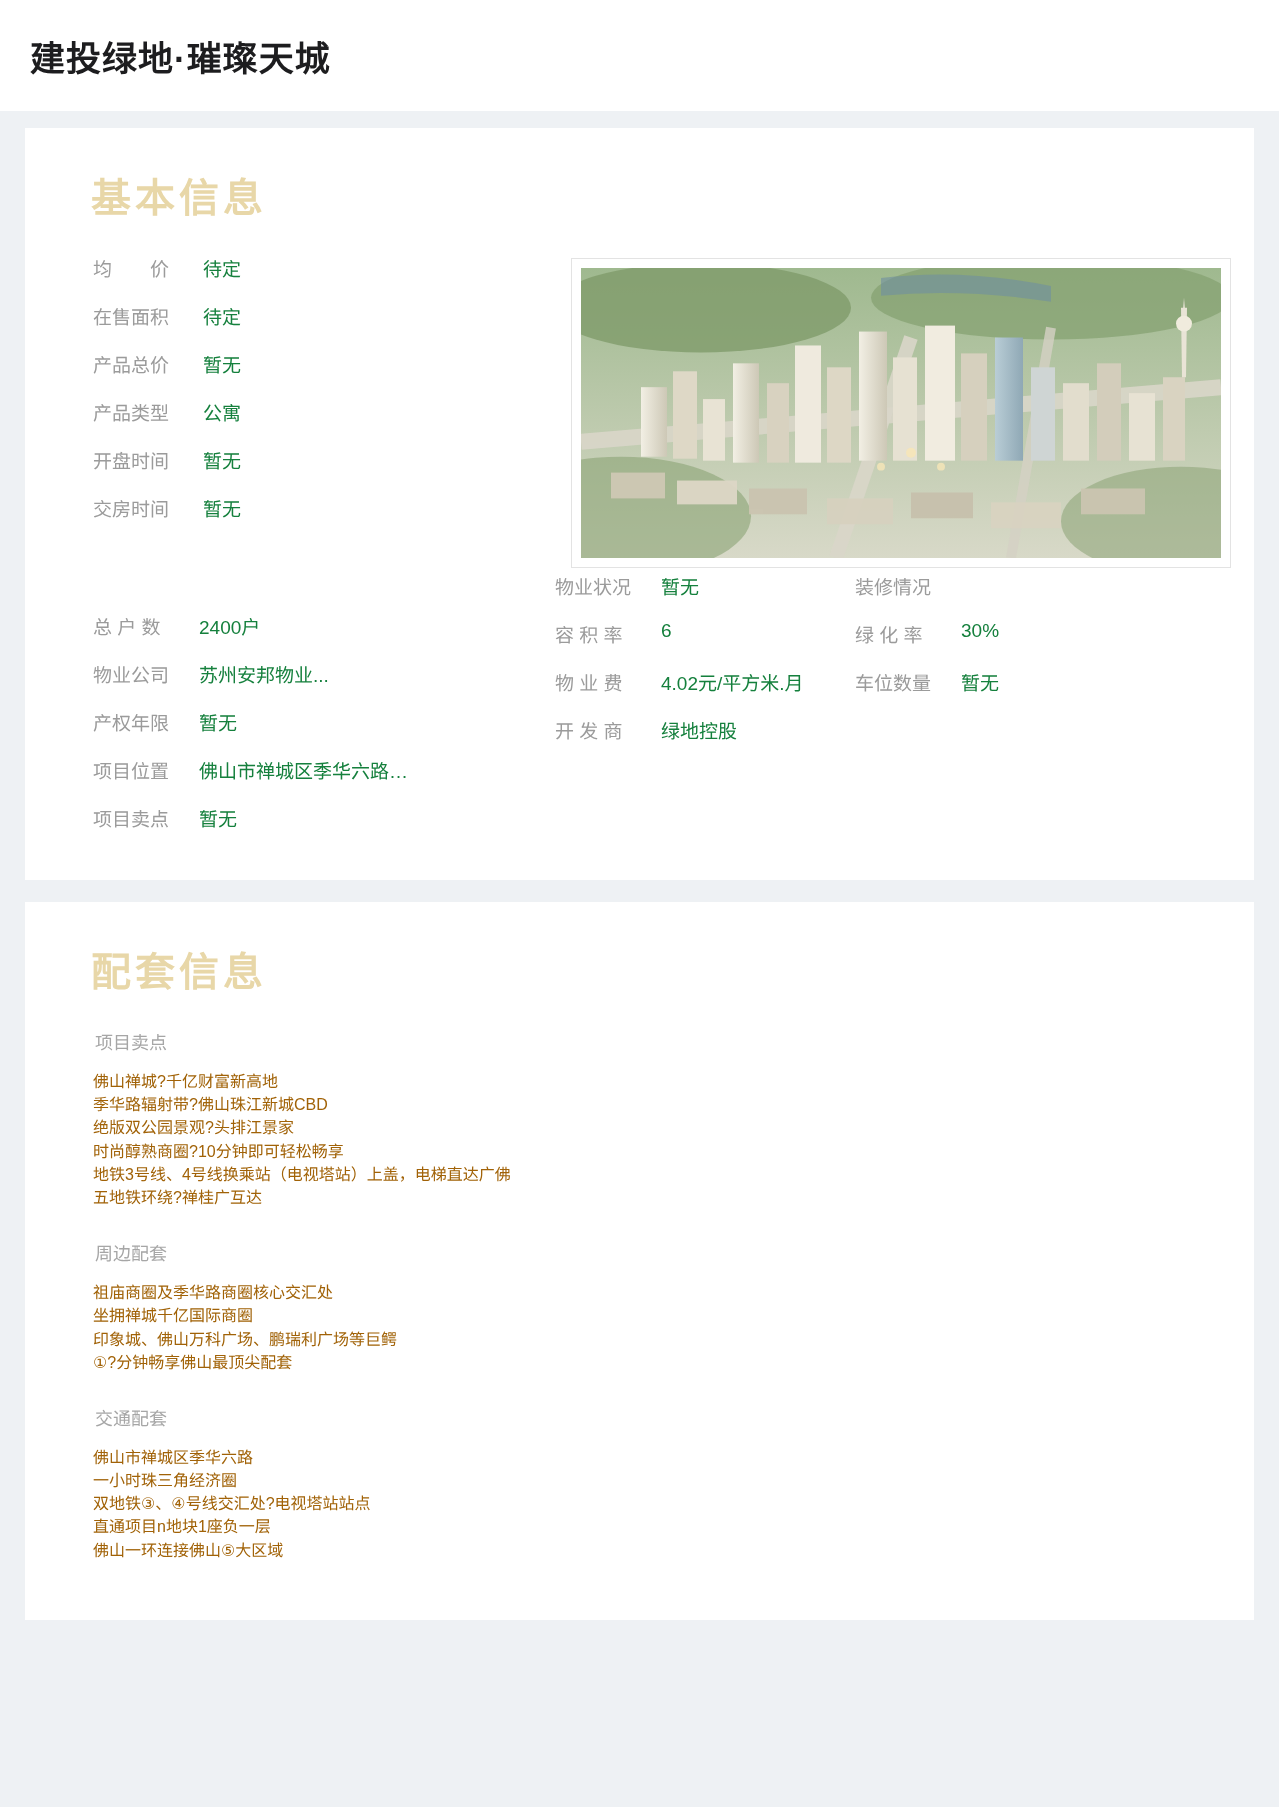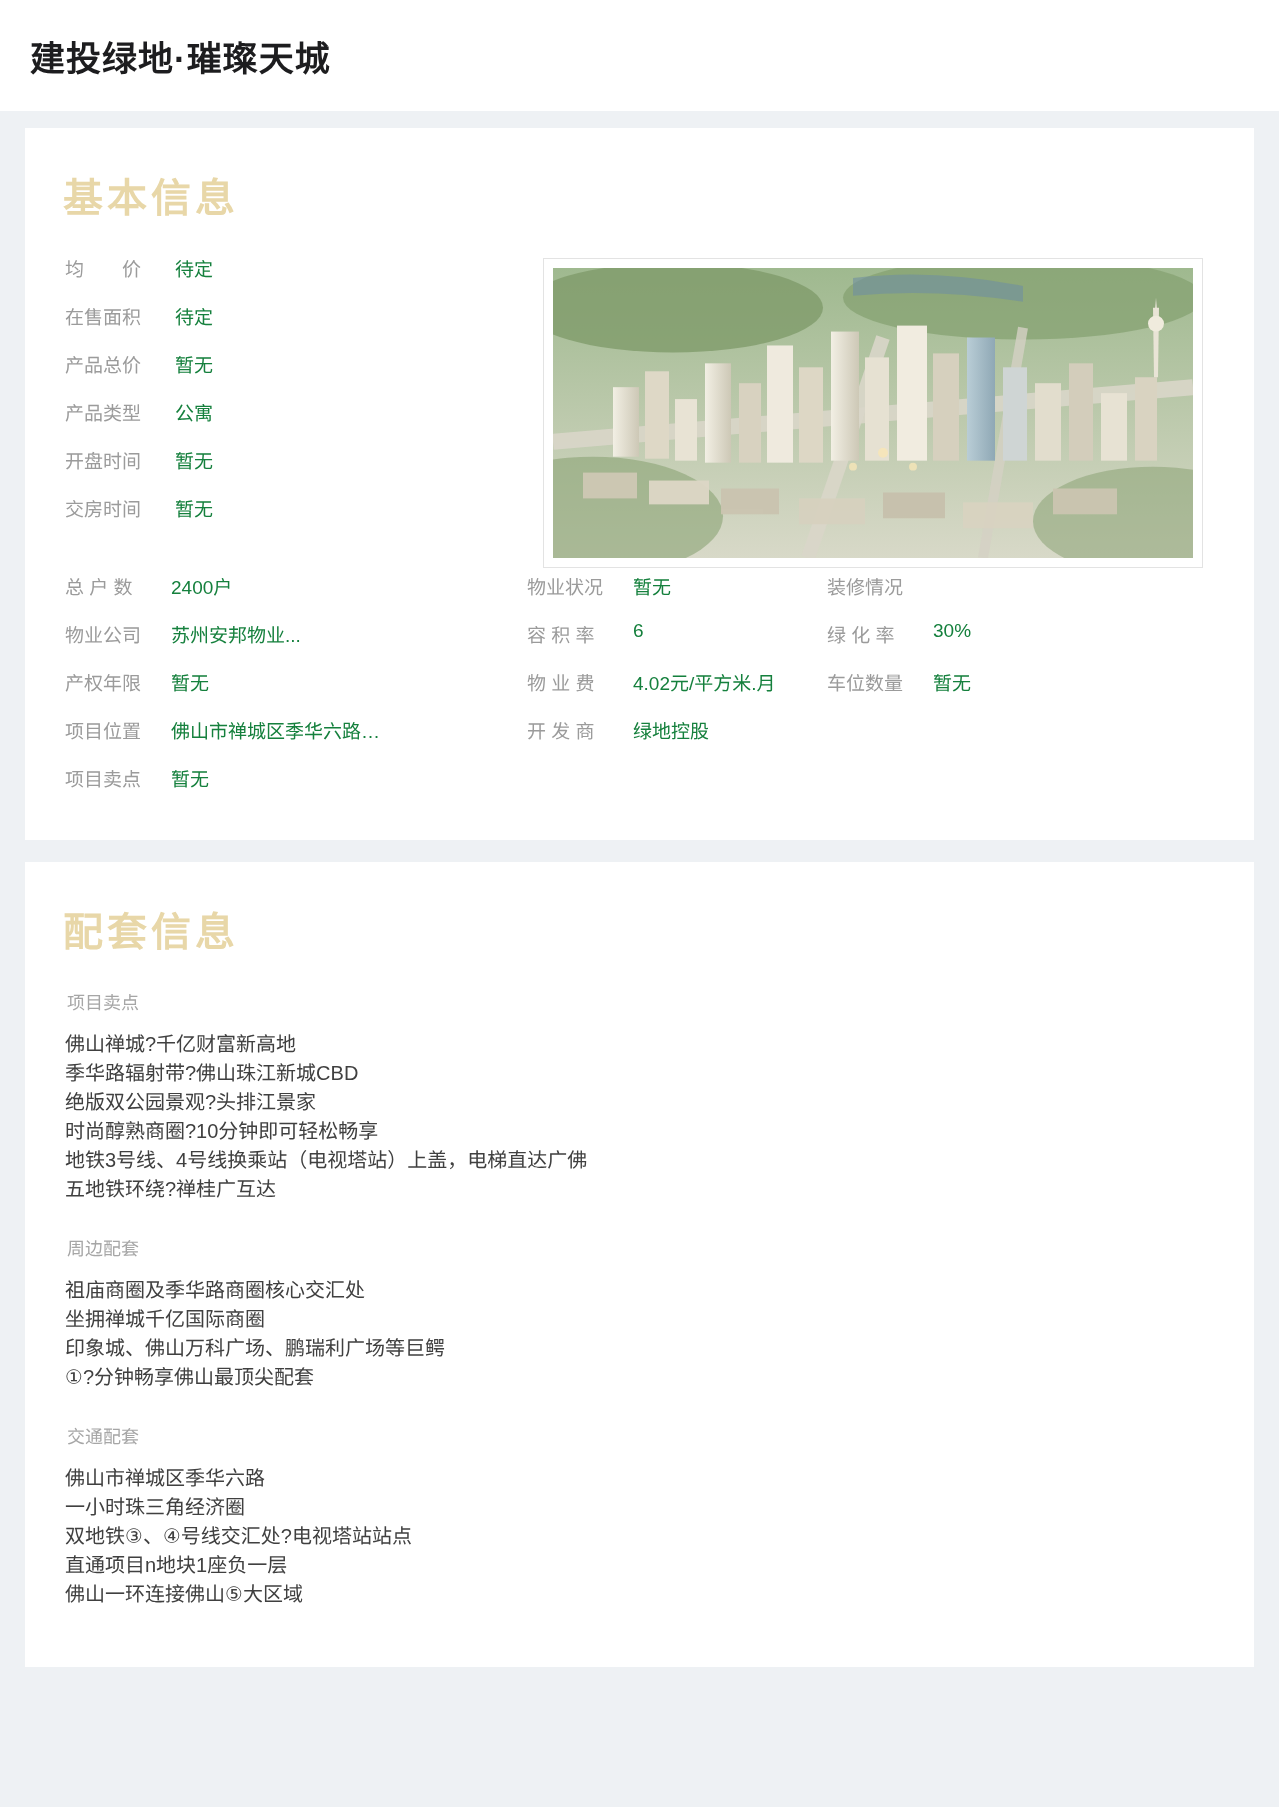--- a/index.html
+++ b/index.html
@@ -25,21 +25,21 @@
     font-weight: bold;
     color: #1d1d1f;
     letter-spacing: 1px;
     margin: 0;
   }
 
   
   .card {
     background: #ffffff;
     margin: 17px 25px 0 25px;
-    padding: 30px 30px 28px 12px;
+    padding: 30px 30px 28px 40px;
   }
   .card + .card { margin-top: 22px; }
 
   .section-title {
     font-size: 40px;
     font-weight: bold;
     color: #e8d7a8;
     letter-spacing: 4px;
     margin: 18px 0 34px 26px;
     line-height: 1.1;
@@ -97,41 +97,41 @@
     overflow: hidden;
     text-overflow: ellipsis;
   }
 
   
   .lower-grid {
     display: flex;
     margin-top: 4px;
     padding-left: 28px;
   }
-  .lower-col-spacer { width: 462px; flex: none; }
+  .lower-col-spacer { width: 462px; flex: none; margin-top: 40px; }
   .lower-col-a { width: 300px; flex: none; }
   .lower-col-b { width: 300px; flex: none; }
 
   .lower-grid .info-label { width: 106px; }
 
   
   .wide-row .info-value { max-width: 300px; }
 
   
   .sub-title {
     font-size: 18px;
     color: #a6a6a6;
     margin: 0 0 16px 2px;
   }
   .para-block {
     margin: 0 0 30px 2px;
   }
   .para-line {
-    font-size: 20px;
-    color: #404040;
+    font-size: 16px;
+    color: #a16207;
     line-height: 1.45;
     white-space: pre;
   }
   .facility-body { padding-left: 26px; }
 </style>
 </head>
 <body>
 
 <div class="page-header">
   <h1 class="page-title">建投绿地·璀璨天城</h1>

